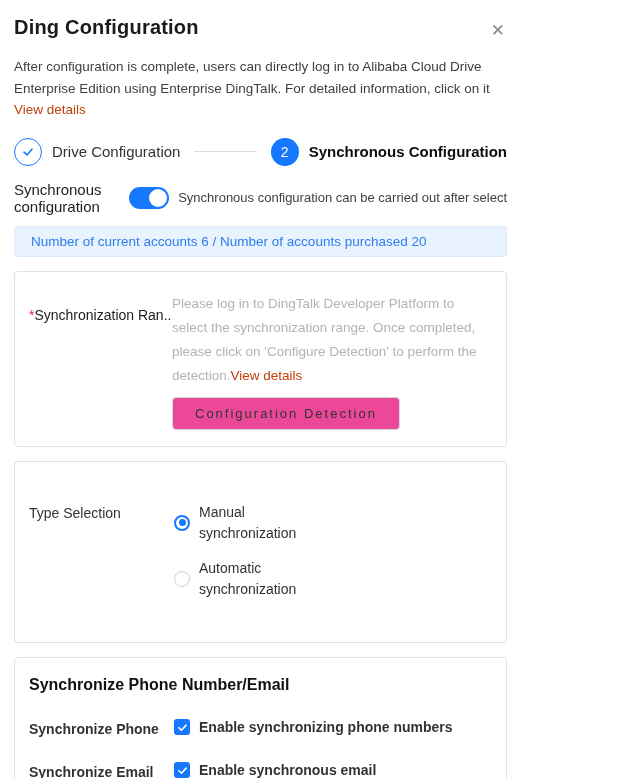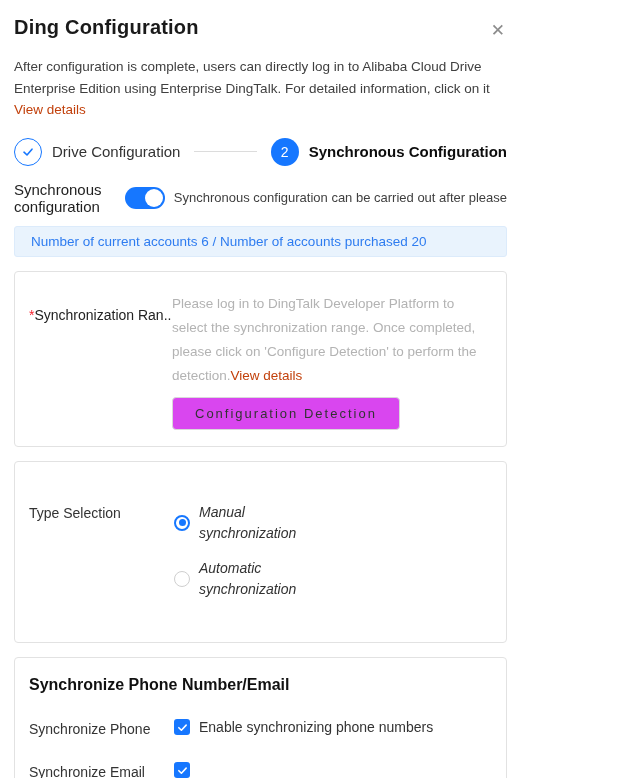--- a/index.html
+++ b/index.html
@@ -59,43 +59,43 @@
   
   .range-row { display: flex; align-items: flex-start; padding: 20px 16px 16px 14px; }
   .range-label {
     width: 143px; flex: 0 0 auto; font-size: 14px; color: #222;
     white-space: nowrap; overflow: hidden; padding-top: 15px;
   }
   .req { color: #f5222d; }
   .range-content { flex: 1 1 auto; }
   .range-hint { font-size: 13.5px; line-height: 24px; color: #b3b3b3; max-width: 420px; }
   .ghost-btn {
-    margin-top: 9px; display: inline-block; background: #d946ef; border: 1px solid #d9d9d9;
+    margin-top: 9px; display: inline-block; background: #ec4899; border: 1px solid #d9d9d9;
     border-radius: 4px; padding: 8px 22px; font-size: 13px; color: #333;
     letter-spacing: 2px; cursor: pointer; font-family: inherit;
   }
 
   .card-heading { font-size: 16px; font-weight: 700; color: #111; }
 
   
   .ts-row { display: flex; align-items: flex-start; margin-top: 22px; }
   .field-label { width: 145px; flex: 0 0 auto; font-size: 14px; color: #333; padding-top: 3px; }
   .radio-group { display: flex; flex-direction: column; gap: 14px; padding-bottom: 26px; }
-  .radio-opt { display: flex; align-items: center; cursor: pointer; font-style: italic; }
+  .radio-opt { display: flex; align-items: center; cursor: pointer; }
   .radio { width: 16px; height: 16px; border-radius: 50%; flex: 0 0 auto; position: relative; }
   .radio.sel { border: 2px solid #1677ff; background: #fff; }
   .radio.sel::after {
     content: ""; position: absolute; left: 2.5px; top: 2.5px; width: 7px; height: 7px;
     border-radius: 50%; background: #1677ff;
   }
   .radio.unsel { border: 1px solid #cfcfcf; background: #fff; }
   .radio-label { margin-left: 9px; font-size: 14px; color: #333; line-height: 21px; max-width: 125px; }
 
   
-  .pe-row { display: flex; align-items: center; margin-top: 24px; }
+  .pe-row { display: flex; align-items: center; margin-top: 24px; font-weight: bold; }
   .pe-row:last-child { margin-bottom: 6px; }
   .checkbox {
     width: 16px; height: 16px; border-radius: 3px; background: #1677ff; flex: 0 0 auto;
     display: flex; align-items: center; justify-content: center; cursor: pointer;
   }
   .checkbox svg { width: 11px; height: 11px; }
   .cb-label { margin-left: 9px; font-size: 14px; color: #333; }
 </style>
 </head>
 <body>
@@ -123,21 +123,21 @@
       <div class="step-circle active">2</div>
       <div class="step-label active">Synchronous Configuration</div>
     </div>
   </div>
 
   <div class="toggle-row">
     <div class="toggle-row-label">Synchronous configuration</div>
     <div class="switch">
       <div class="knob"></div>
     </div>
-    <div class="toggle-hint">Synchronous configuration can be carried out after please</div>
+    <div class="toggle-hint">Synchronous configuration can be carried out after select</div>
   </div>
 
   <div class="banner">Number of current accounts 6 / Number of accounts purchased 20</div>
 
   <div class="card">
     <div class="range-row">
       <div class="range-label"><span class="req">*</span><span>Synchronization Ran...</span></div>
       <div class="range-content">
         <div class="range-hint"><span>Please log in to DingTalk Developer Platform to select the synchronization range. Once completed, please click on 'Configure Detection' to perform the detection.</span><span class="link">View details</span></div>
         <button class="ghost-btn">Configuration Detection</button>
@@ -177,17 +177,18 @@
         <div class="cb-label">Enable synchronizing phone numbers</div>
       </div>
 
       <div class="pe-row">
         <div class="field-label">Synchronize Email</div>
         <div class="checkbox">
           <svg viewBox="0 0 12 12">
               <path d="M2 6.2 L4.8 9 L10 3.4" fill="none" stroke="#ffffff" stroke-width="1.7" stroke-linecap="round" stroke-linejoin="round"></path>
             </svg>
         </div>
+        <div class="cb-label">Enable synchronous email</div>
       </div>
     </div>
   </div>
 
 </div>
 
 </body></html>

